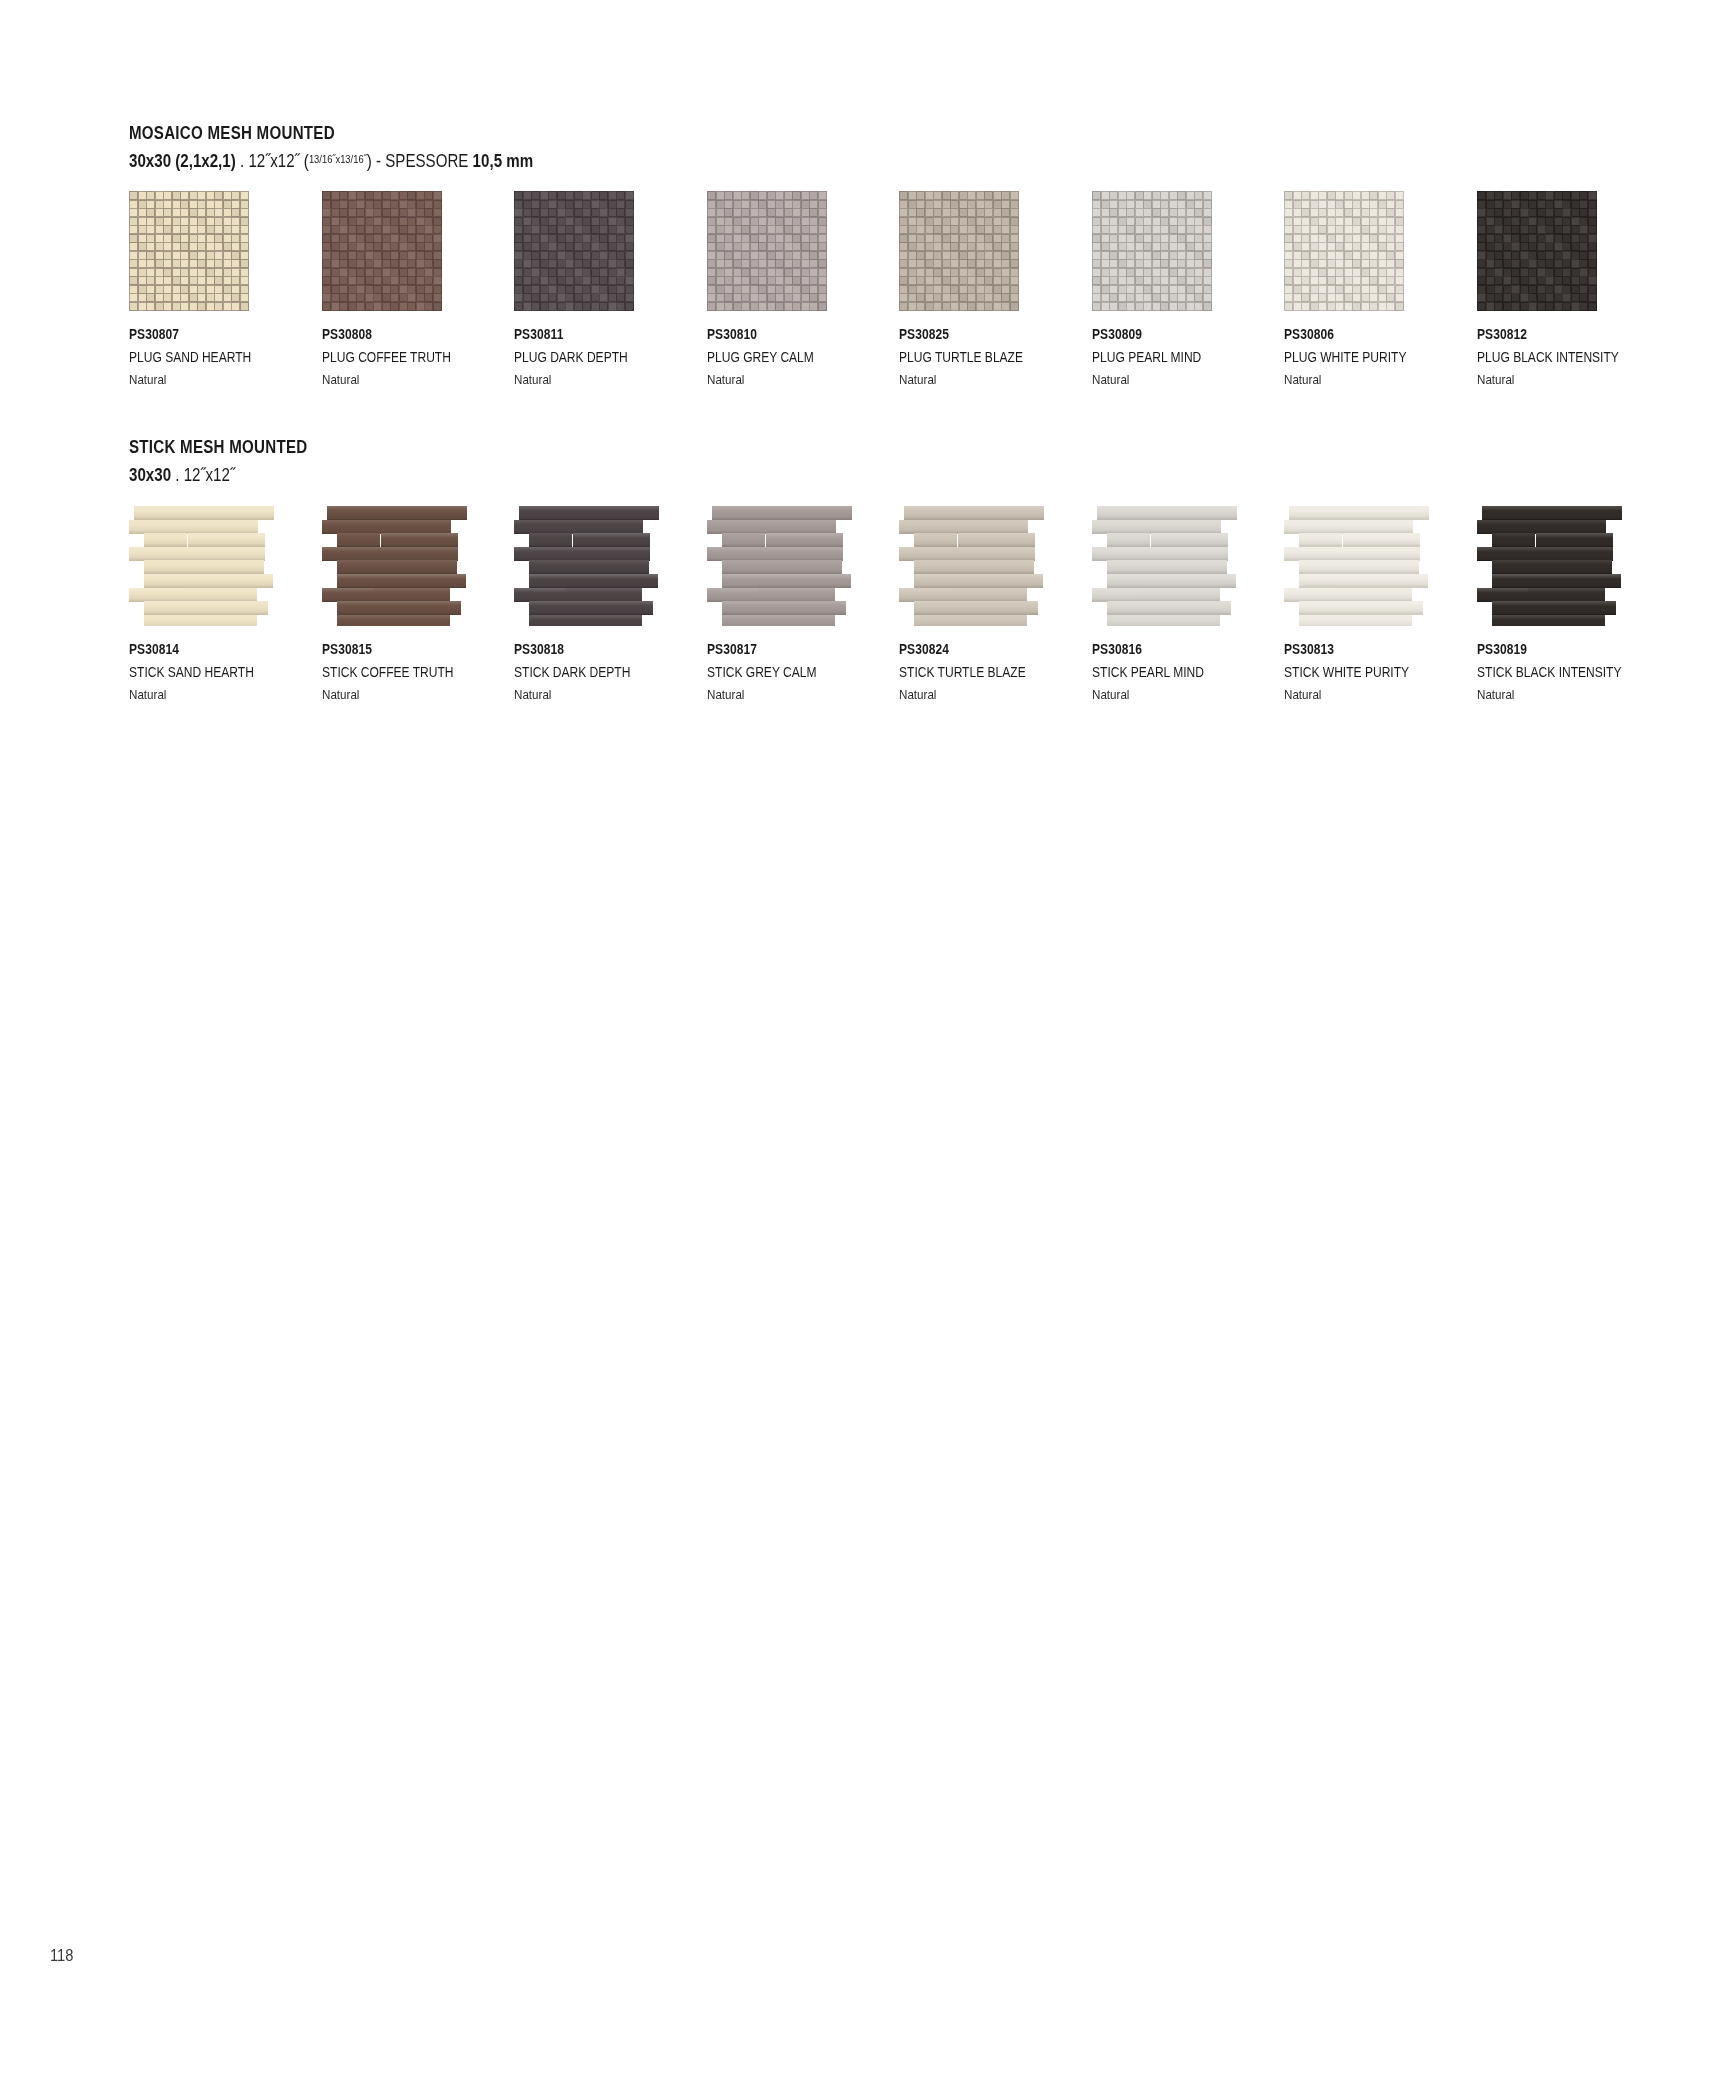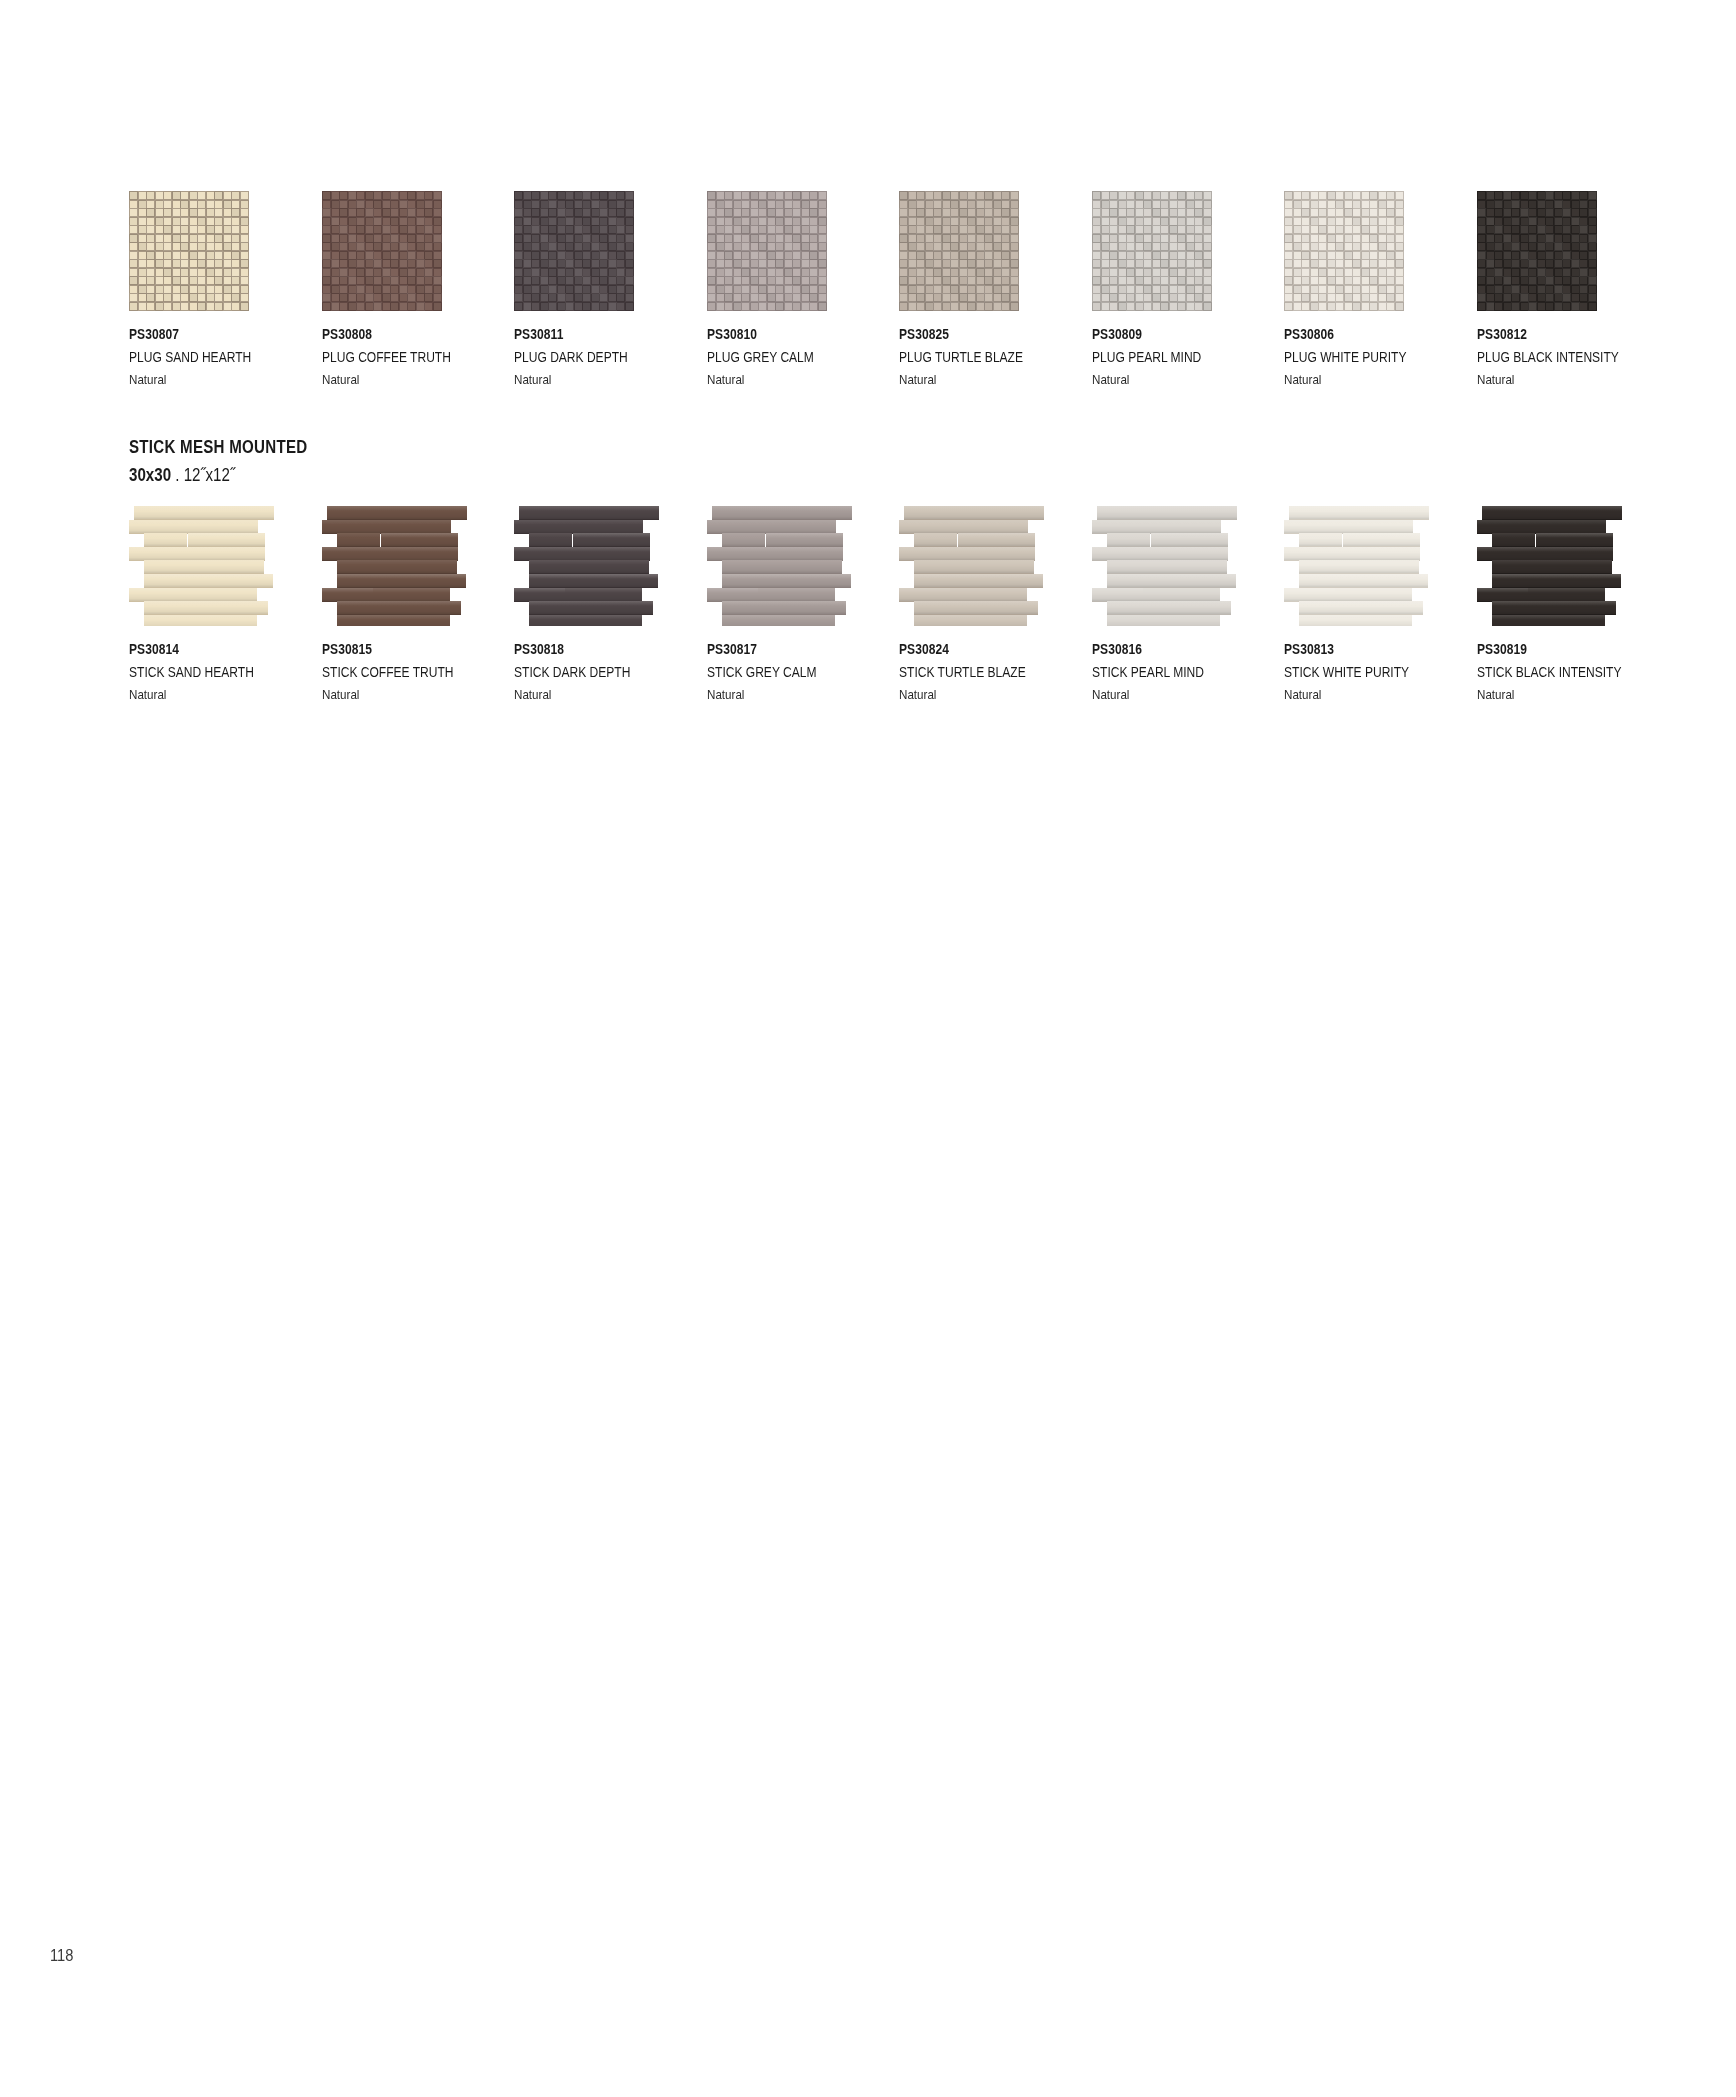--- a/index.html
+++ b/index.html
@@ -145,20 +145,26 @@
     color: #3a3a3a;
     transform: scaleX(0.88);
     transform-origin: left center;
   }
 </style>
 </head>
 <body>
 
 <div class="page">
 
+  <div class="section" id="section-mosaico">
+    <div class="sec-title">MOSAICO MESH MOUNTED</div>
+    <div class="sec-sub">
+      <span class="b">30x30 (2,1x2,1)</span><span> . </span><span>12˝x12˝</span><span> (</span><span class="frac">13/16˝x13/16˝</span><span>)</span><span> - SPESSORE </span><span class="b">10,5 mm</span>
+    </div>
+  </div>
 
   <div class="row" id="row-mosaico">
       <div class="cell" style="left: 0px;">
         <div class="sw sw-mosaico" style="background: rgb(237, 224, 194);">
           <div class="mosaic-grid" style="background-image: repeating-linear-gradient(90deg, rgb(155, 140, 121) 0px, rgb(155, 140, 121) 1.1px, transparent 1.1px, transparent 8.5px), repeating-linear-gradient(0deg, rgb(155, 140, 121) 0px, rgb(155, 140, 121) 1.1px, transparent 1.1px, transparent 8.5px); opacity: 0.85;"></div>
           <div style="position: absolute; inset: 0px; pointer-events: none;">
             <i style="position:absolute;left:0px;top:0px;width:8.5px;height:8.5px;background:rgba(0,0,0,0.07)"></i>
             <i style="position:absolute;left:8.5px;top:0px;width:8.5px;height:8.5px;background:rgba(255,255,255,0.035)"></i>
             <i style="position:absolute;left:17px;top:0px;width:8.5px;height:8.5px;background:rgba(0,0,0,0.035)"></i>
             <i style="position:absolute;left:25.6px;top:0px;width:8.5px;height:8.5px;background:rgba(255,255,255,0.07)"></i>

